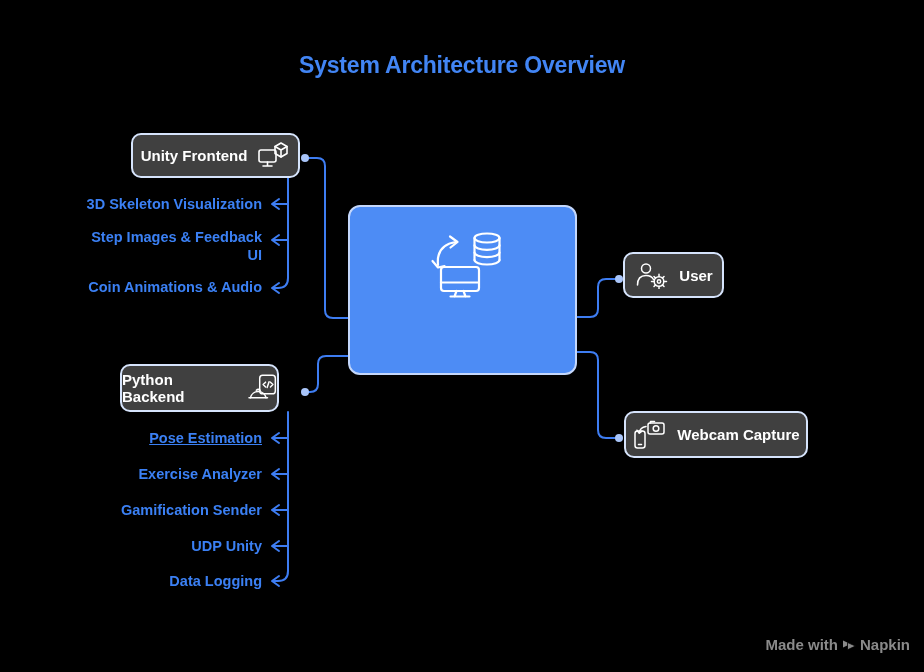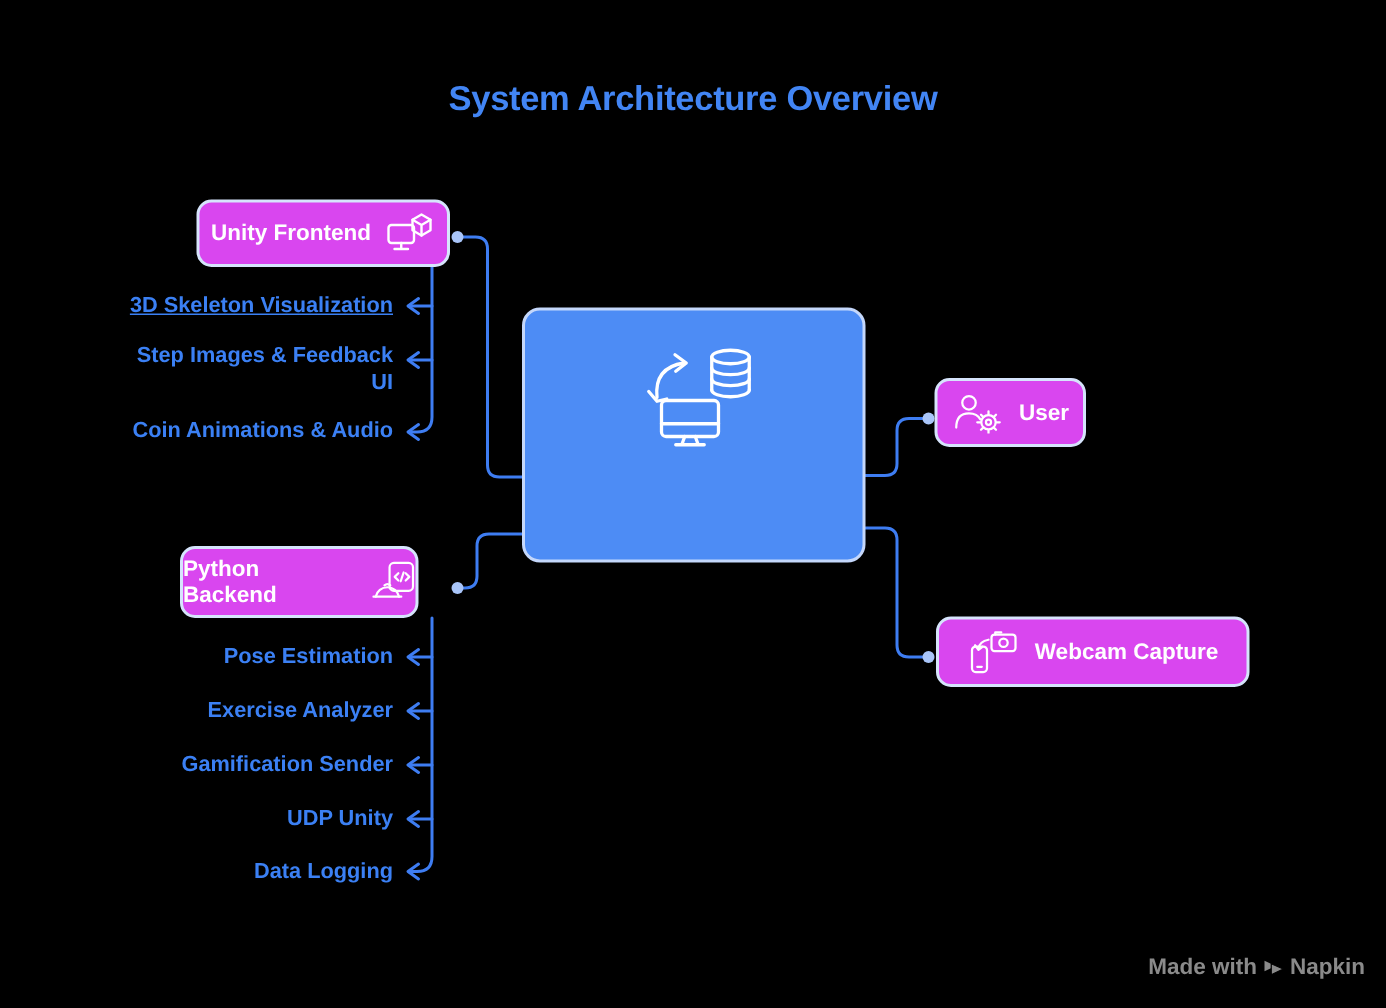--- a/index.html
+++ b/index.html
@@ -7,21 +7,21 @@
     width:924px;height:672px;position:relative;overflow:hidden;
     background:#000000;
     font-family:"Liberation Sans", sans-serif;
   }
   .title{
     position:absolute;left:0;top:52px;width:924px;text-align:center;
     color:#4285f4;font-size:23px;font-weight:bold;letter-spacing:-0.2px;
   }
   .node{
     position:absolute;display:flex;align-items:center;justify-content:center;
-    background:#d946ef;border:2px solid #d6e4fc;border-radius:10px;
+    background:#404040;border:2px solid #d6e4fc;border-radius:10px;
     box-sizing:border-box;color:#ffffff;font-weight:bold;font-size:15px;
   }
   .node .gap{width:11px;flex:none;}
   .central{
     position:absolute;left:348px;top:205px;width:229px;height:170px;
     background:#4d8cf5;border:2px solid #c4d7fb;border-radius:12px;
     box-sizing:border-box;display:flex;flex-direction:column;align-items:center;
   }
   .central .big-label{
     margin-top:12px;width:170px;text-align:center;color:#ffffff;
@@ -107,61 +107,61 @@
   <svg width="32" height="28" viewBox="0 0 32 28">
     <g class="icon-stroke" stroke-width="1.6">
       <rect x="1" y="8" width="17" height="12" rx="2"></rect>
       <path d="M9.5 20 V24 M5 24 H14"></path>
       <path d="M23 1 L29 4.5 V11.5 L23 15 L17 11.5 V4.5 Z"></path>
       <path d="M17 4.5 L23 8 L29 4.5 M23 8 V15"></path>
     </g>
   </svg>
 </div>
 
-<div class="leaf nowrap" style="top:195px;text-decoration:underline;">3D Skeleton Visualization</div>
+<div class="leaf nowrap" style="top:195px;">3D Skeleton Visualization</div>
 <div class="leaf two-line" style="top:228px;">Step Images &amp; Feedback UI</div>
 <div class="leaf nowrap" style="top:278px;">Coin Animations &amp; Audio</div>
 
 <div class="node" style="left:120px;top:364px;width:159px;height:48px;">
   <span>Python Backend</span>
   <span class="gap"></span>
   <svg width="30" height="30" viewBox="0 0 30 30">
     <g class="icon-stroke" stroke-width="1.5">
       <rect x="12" y="2" width="16" height="19" rx="3"></rect>
       <path d="M18 9 L15.5 11.5 L18 14"></path>
       <path d="M23 9 L25.5 11.5 L23 14"></path>
       <path d="M21.6 8.5 L19.6 14.5"></path>
       <path d="M2.5 25 A8.2 8.2 0 0 1 18.5 25"></path>
       <path d="M1 25 H20"></path>
       <path d="M8.5 17.3 Q10.5 15.5 12.5 17.3"></path>
     </g>
   </svg>
 </div>
 
-<div class="leaf nowrap" style="top:429px;">Pose Estimation</div>
+<div class="leaf nowrap" style="top:429px;text-decoration:underline;">Pose Estimation</div>
 <div class="leaf nowrap" style="top:465px;">Exercise Analyzer</div>
 <div class="leaf nowrap" style="top:501px;">Gamification Sender</div>
 <div class="leaf nowrap" style="top:537px;">UDP Unity</div>
 <div class="leaf nowrap" style="top:572px;">Data Logging</div>
 
 <div class="node" style="left:623px;top:252px;width:101px;height:46px;">
   <svg width="34" height="28" viewBox="0 0 34 28">
     <g class="icon-stroke" stroke-width="1.5">
       <circle cx="12" cy="7.5" r="4.5"></circle>
       <path d="M3.5 24 Q3.5 14.5 12 14.5 Q17.5 14.5 19.5 18.5"></path>
       <circle cx="25" cy="20.5" r="4.8"></circle>
       <circle cx="25" cy="20.5" r="1.7"></circle>
       <path d="M30.3 20.5 H32.5 M28.4 23.9 L30 25.5 M25 25.8 V27.8 M21.6 23.9 L20 25.5 M19.7 20.5 H17.5 M21.6 17.1 L20 15.5 M25 15.2 V13.2 M28.4 17.1 L30 15.5"></path>
     </g>
   </svg>
   <span class="gap"></span>
   <span>User</span>
 </div>
 
-<div class="node" style="left:624px;top:411px;width:209px;height:47px;">
+<div class="node" style="left:624px;top:411px;width:184px;height:47px;">
   <svg width="34" height="30" viewBox="0 0 34 30">
     <g class="icon-stroke" stroke-width="1.5">
       <rect x="16" y="3" width="16" height="11" rx="2"></rect>
       <circle cx="24" cy="8.5" r="2.8"></circle>
       <path d="M18.5 3 V1.6 H22.5"></path>
       <rect x="3" y="11" width="10" height="17" rx="2.5"></rect>
       <path d="M6.5 24.5 H9.5"></path>
       <path d="M14 6.5 Q8 7.5 7.3 12.5"></path>
       <path d="M5 10.2 L7.3 13.2 L10 11.2"></path>
     </g>

